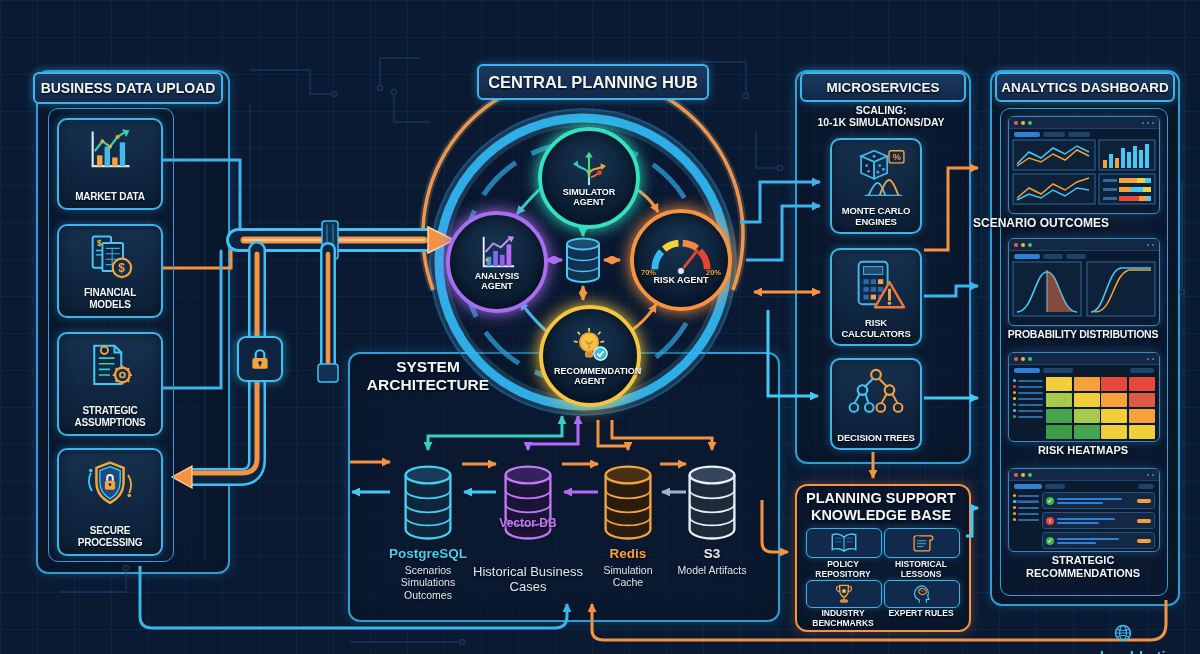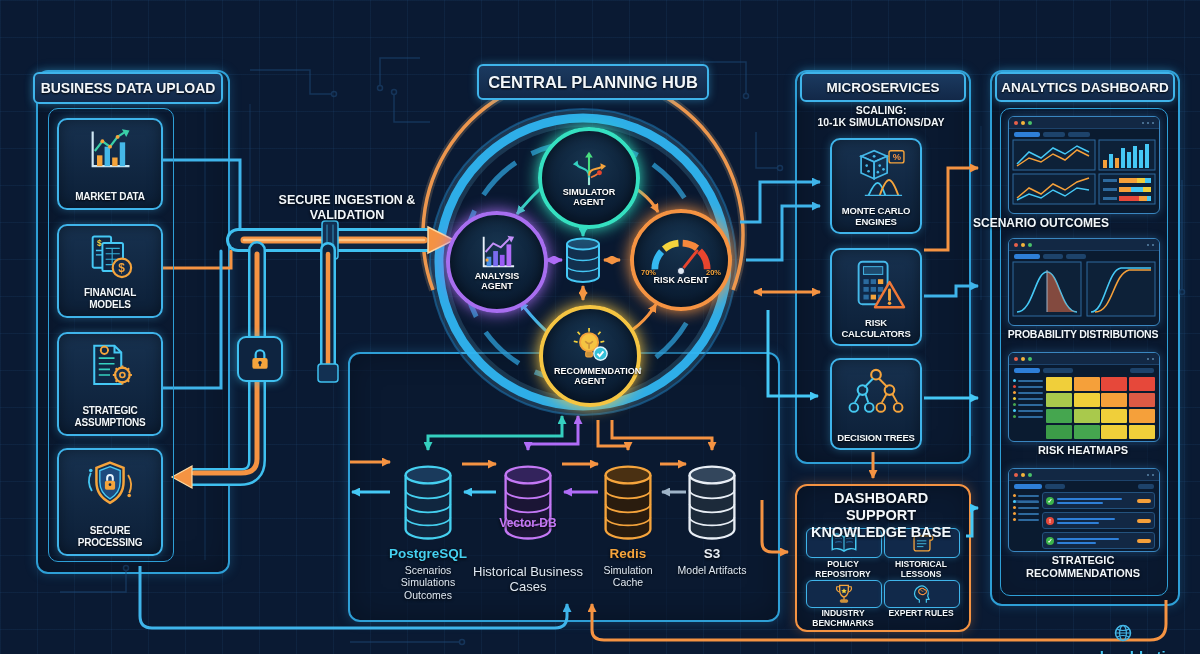--- a/index.html
+++ b/index.html
@@ -303,21 +303,20 @@
         <circle cx="24" cy="24.5" r="1.2" fill="#0e2440"></circle>
         <path d="M8,30 A17,17 0 0 1 7,14" fill="none" stroke="#45c8f5" stroke-width="1.6"></path>
         <path d="M40,16 A17,17 0 0 1 41,32" fill="none" stroke="#f5a43c" stroke-width="1.6"></path>
         <circle cx="7" cy="12" r="1.6" fill="#45c8f5"></circle>
           <circle cx="41" cy="34" r="1.6" fill="#f5a43c"></circle>
       </svg>
     </span>
     <span class="card-label">SECURE PROCESSING</span>
   </div>
 
-  <div class="abs flat-label" style="left:252px;top:193px;width:190px;font-size:12.5px;">SECURE INGESTION &amp; VALIDATION</div>
 
   <div class="abs lock-badge">
     <svg width="24" height="24" viewBox="0 0 22 22">
       <rect x="4" y="10" width="14" height="10" rx="2" fill="#f5a43c"></rect>
       <path d="M7,10 V7 a4,4 0 0 1 8,0 V10" fill="none" stroke="#45c8f5" stroke-width="2"></path>
       <circle cx="11" cy="14.5" r="1.6" fill="#0e2440"></circle>
         <path d="M11,15.5 v2.2" stroke="#0e2440" stroke-width="1.4"></path>
     </svg>
   </div>
 
@@ -384,20 +383,21 @@
         <path d="M18,16 q4,5 8,0 M22,19 v5" stroke="#c8913c" stroke-width="1.6" fill="none"></path>
         <rect x="18.5" y="26.5" width="7" height="6" rx="1.8" fill="#c8913c" stroke="#f5a43c" stroke-width="1.2"></rect>
         <circle cx="34" cy="29" r="7" fill="#35c0d8" stroke="#dff6fc" stroke-width="1.5"></circle>
         <path d="M30.8,29 l2.3,2.6 4-5" stroke="#fff" stroke-width="2" fill="none"></path>
       </svg>
     </span>
     <span class="agent-label">RECOMMENDATION AGENT</span>
   </div>
 
   <div class="abs panel" style="left:348px;top:352px;width:428px;height:266px;background:rgba(10,24,46,.5);"></div>
+  <div class="abs flat-label" style="left:358px;top:358px;width:140px;font-size:15.5px;text-align:center;">SYSTEM ARCHITECTURE</div>
 
   <div class="abs" style="left:400px;top:462px;z-index:4;">
     <svg width="56" height="82" viewBox="0 0 60 84">
       <path d="M6,12 L6,70 A24,10 0 0 0 54,70 L54,12" fill="#10263f" stroke="#45d0f0" stroke-width="2.5"></path>
       <ellipse cx="30" cy="12" rx="24" ry="9" fill="#1a3a5c" stroke="#45d0f0" stroke-width="2.5"></ellipse>
       <path d="M6,28 A24,9 0 0 0 54,28 M6,43 A24,9 0 0 0 54,43 M6,57 A24,9 0 0 0 54,57" fill="none" stroke="#45d0f0" stroke-width="1.8"></path>
     </svg>
   </div>
   <div class="abs" style="left:500px;top:462px;z-index:4;">
     <svg width="56" height="82" viewBox="0 0 60 84">
@@ -719,21 +719,21 @@
             </span>
             <span class="rec-badge"></span>
           </div>
       </div>
     </div>
   </div>
   <div class="abs flat-label" style="left:1002px;top:554px;width:162px;font-size:11px;">STRATEGIC RECOMMENDATIONS</div>
 
   <div class="abs panel" style="left:795px;top:484px;width:172px;height:144px;border-color:#f59342;box-shadow:0 0 12px rgba(245,147,66,.3), inset 0 0 24px rgba(0,0,0,.3);"></div>
   <div class="abs flat-label" style="left:797px;top:490px;width:168px;font-size:14.5px;">
-    <div>DASHBOARD SUPPORT</div>
+    <div>PLANNING SUPPORT</div>
     <div>KNOWLEDGE BASE</div>
   </div>
 
   <div class="abs kb-tile" style="left:806px;top:528px;width:74px;height:28px;">
     <span>
       <svg width="30" height="22" viewBox="0 0 40 30">
         <path d="M20,7 C15,2 8,2 4,4 V24 C8,22 15,22 20,26 C25,22 32,22 36,24 V4 C32,2 25,2 20,7 Z" fill="#0f2847" stroke="#45c8f0" stroke-width="2"></path>
         <path d="M20,7 V26" stroke="#45c8f0" stroke-width="1.5"></path>
         <path d="M8,9 c4,-1 7,-1 9,0 M8,14 c4,-1 7,-1 9,0 M23,9 c4,-1 7,-1 9,0 M23,14 c4,-1 7,-1 9,0" stroke="#2e86c8" stroke-width="1" fill="none"></path>
       </svg>

